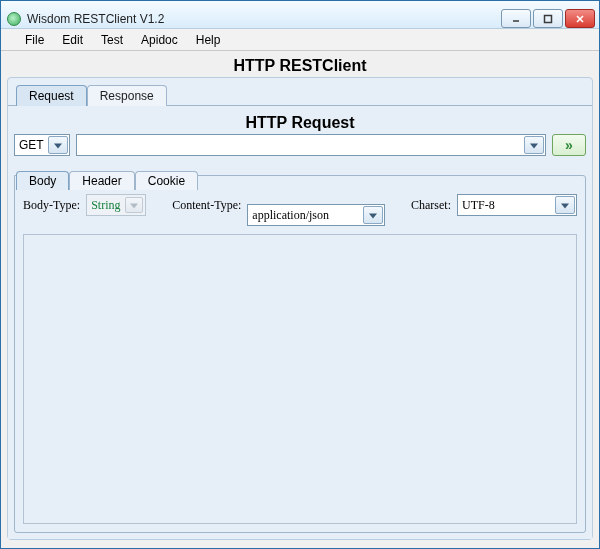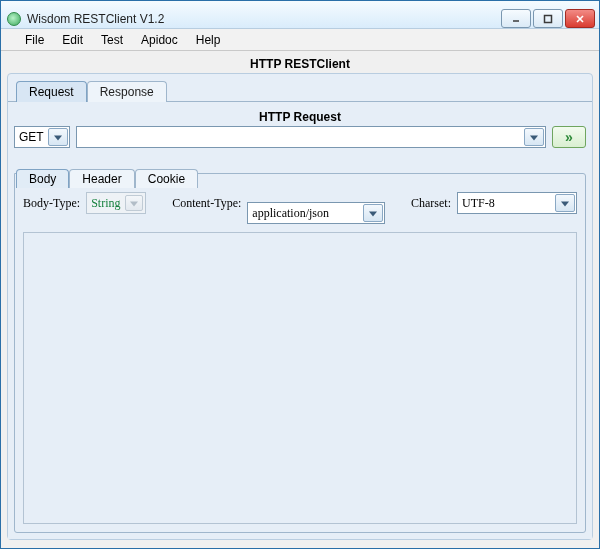--- a/index.html
+++ b/index.html
@@ -49,21 +49,21 @@
   }
   .menuitem { padding: 2px 8px; cursor: default; }
 
   .client {
     flex: 1; padding: 4px 6px 8px 6px;
     display: flex; flex-direction: column;
   }
 
   .section-label {
     text-align: center; font-weight: bold;
-    font-size: 12px; color: #000;
+    font-size: 16px; color: #000;
     padding: 2px 0;
   }
 
   .panel {
     flex: 1;
     border: 1px solid #b9cde0;
     background: #e6eef7;
     border-radius: 4px;
     display: flex; flex-direction: column;
     padding: 0;
@@ -95,21 +95,21 @@
 
   .tabs-body {
     flex: 1;
     border-top: 1px solid #9fb6cc;
     background: #e6eef7;
     display: flex; flex-direction: column;
     padding: 6px;
   }
 
   .row {
-    display: flex; align-items: center; gap: 6px; margin-bottom: 6px;
+    display: flex; align-items: center; gap: 6px; 
   }
 
   .select, .combo, .textfield {
     height: 22px;
     border: 1px solid #7a97b0;
     background: #fff;
     font-family: inherit; font-size: 12px;
     padding: 0 4px;
   }
   .select { width: 56px; }

